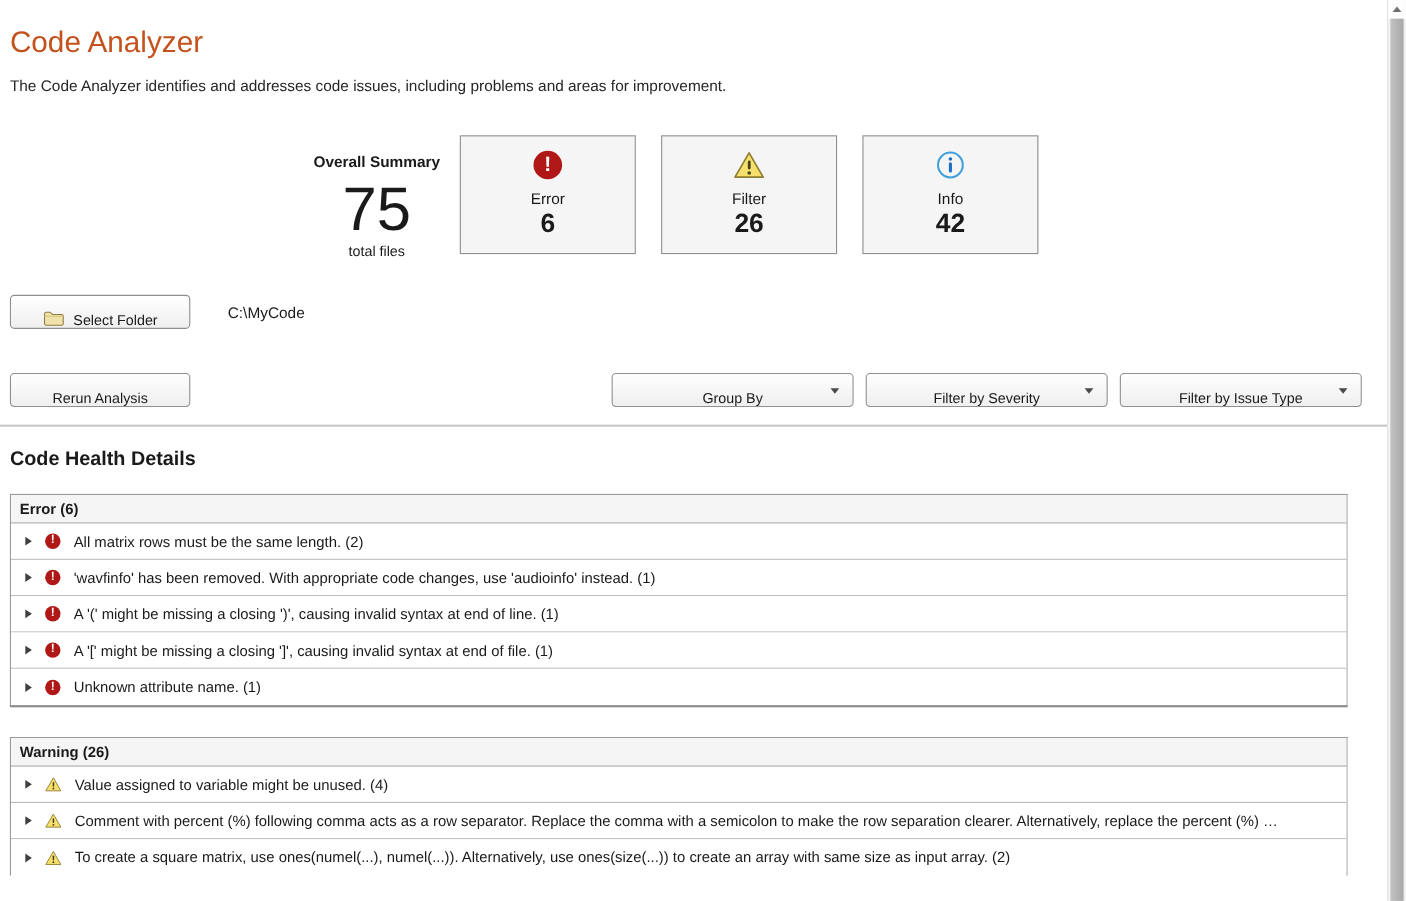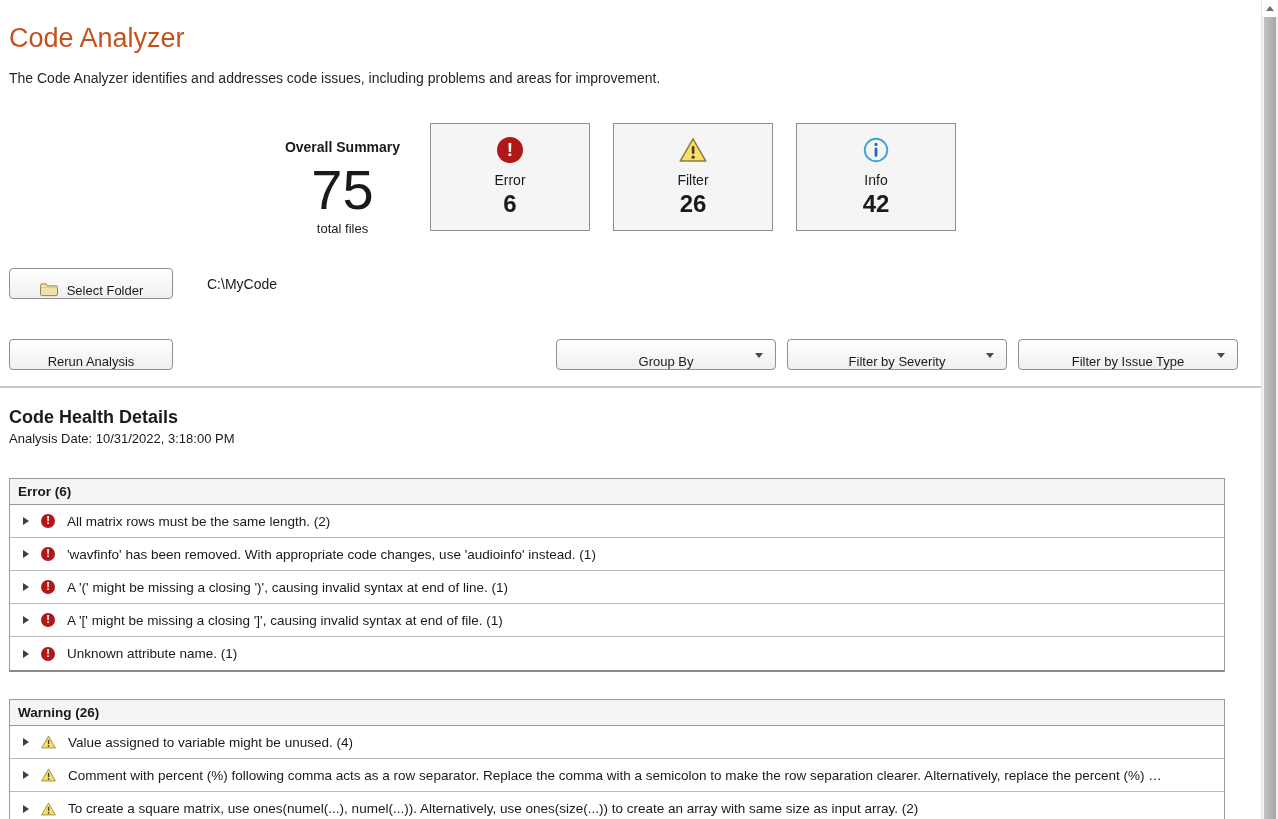--- a/index.html
+++ b/index.html
@@ -18,21 +18,21 @@
     color: var(--accent, #C5521D);
   }
   .page-desc { margin-top: 18px; font-size: 14px; line-height: 16px; color: #262626; }
 
   
   .summary { position: relative; margin-top: 37px; height: 108px; }
   .overall-block { position: absolute; left: 236px; top: 16px; width: 195px; text-align: center; }
   .overall-label { font-size: 14px; font-weight: 700; }
   .total-count { margin-top: 6px; font-size: 56px; font-weight: 400; line-height: 58px; }
   .total-caption { margin-top: 2px; font-size: 13px; }
-  .cards { position: absolute; left: 421px; top: 0; display: flex; gap: 23px; }
+  .cards { position: absolute; left: 409px; top: 0; display: flex; gap: 23px; }
   .card {
     width: 160px; height: 108px; background: #f5f5f5; border: 1px solid #8f8f8f;
     display: flex; flex-direction: column; align-items: center; padding-top: 13px;
   }
   .card-label { margin-top: 9px; font-size: 14px; }
   .card-count { margin-top: 2px; font-size: 24px; font-weight: 700; }
 
   
   .err-icon { display: inline-block; background: var(--error, #B01717); border-radius: 50%; position: relative; }
   .err-icon::after {
@@ -69,21 +69,21 @@
   .rerun-btn { width: 164px; }
   .dropdown-set { margin-left: auto; display: flex; gap: 11px; }
   .dropdown { width: 220px; position: relative; }
 
   .divider { margin-top: 16px; width: 1261px; border-top: 2px solid #c9c9c9; }
 
   
   .details-heading { margin-top: 20px; font-size: 18px; font-weight: 700; line-height: 19px; }
   .analysis-date { margin-top: 4px; font-size: 13px; }
 
-  .issue-table { margin-top: 32px; width: 1216px; border: 1px solid #9a9a9a; border-bottom: 2px solid #8a8a8a; }
+  .issue-table { margin-top: 22px; width: 1216px; border: 1px solid #9a9a9a; border-bottom: 2px solid #8a8a8a; }
   .issue-table.warning-table { margin-top: 27px; border-bottom: none; }
   .group-header {
     height: 26px; background: #f5f5f5; border-bottom: 1px solid #9a9a9a;
     display: flex; align-items: center; padding-left: 8px;
     font-size: 13.5px; font-weight: 700;
   }
   .trow {
     height: 33px; background: #ffffff; border-bottom: 1px solid #b9b9b9;
     display: flex; align-items: center; padding-left: 13px; gap: 12px;
     cursor: pointer; overflow: hidden;
@@ -190,21 +190,20 @@
         <span class="caret-down"></span>
       </button>
     </div>
   </div>
 </div>
 
 <div class="divider"></div>
 
 <div class="content">
   <div class="details-heading">Code Health Details</div>
-  <div class="analysis-date">Analysis Date: 10/31/2022, 3:18:00 PM</div>
 
   <div class="issue-table error-table">
     <div class="group-header">Error (6)</div>
     <div class="trow">
       <span class="expand"></span>
       <span class="err-icon sm"></span>
       <span class="rowtext">All matrix rows must be the same length. (2)</span>
     </div>
     <div class="trow">
       <span class="expand"></span>

